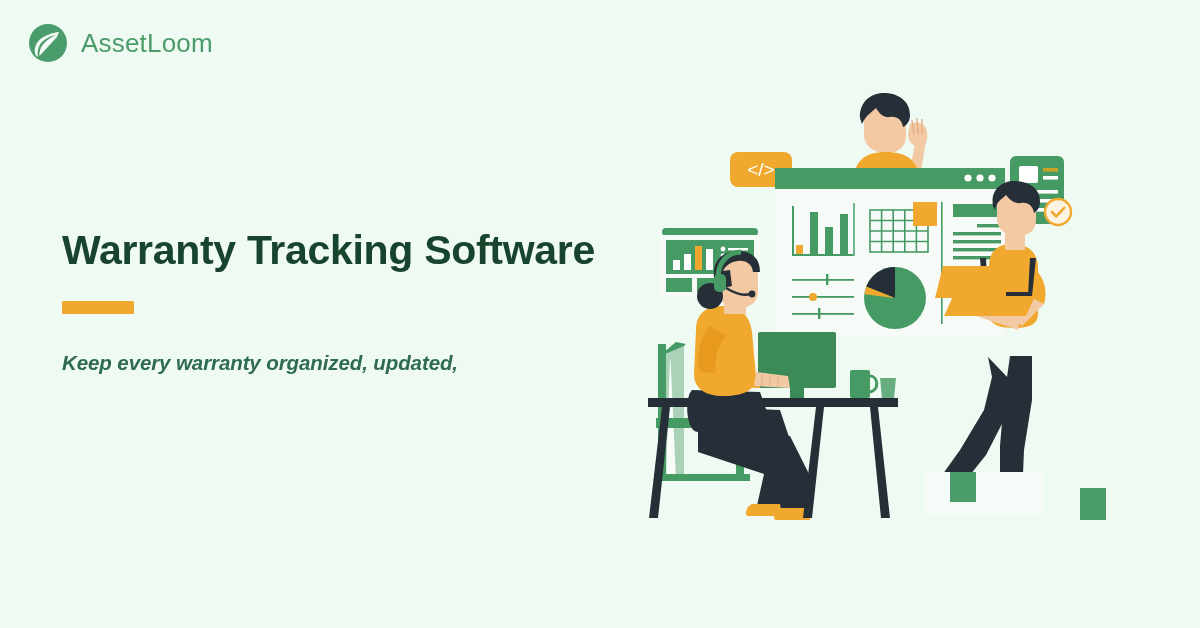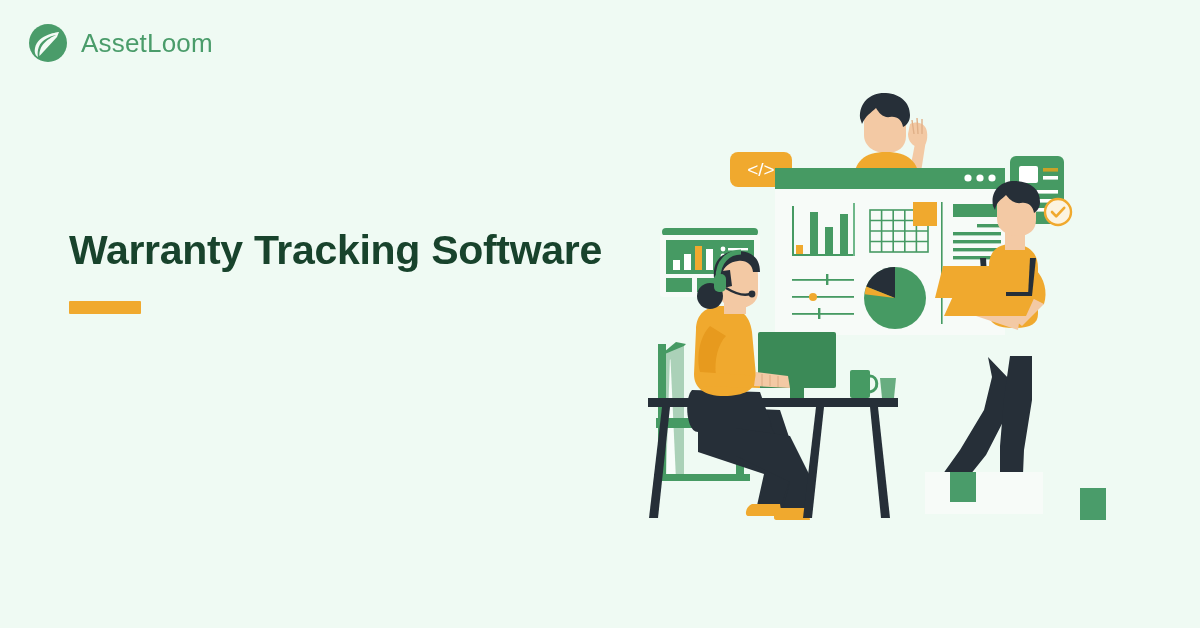--- a/index.html
+++ b/index.html
@@ -10,21 +10,21 @@
     position:relative;
   }
   #stage { position:absolute; inset:0; width:1200px; height:480px; }
 
   
   .brand { position:absolute; left:26px; top:21px; display:flex; align-items:center; gap:11px; }
   .brand-mark { width:44px; height:44px; display:block; }
   .brand-name { font-size:26px; color:#4A9C6A; letter-spacing:.2px; font-weight:400; }
 
   
-  .copy { position:absolute; left:62px; top:228px; width:560px;margin-left:7px; }
+  .copy { position:absolute; left:62px; top:228px; width:560px; }
   .headline {
     font-size:41px; font-weight:bold; color:#18432C;
     letter-spacing:-.3px; line-height:1.12; white-space:nowrap;
   }
   .rule { width:72px; height:13px; background:#F0A92E; border-radius:1px; margin-top:27px; }
   .subcopy {
     margin-top:34px; font-size:20.5px; font-style:italic; font-weight:600;
     color:#2E6B4F; line-height:1.45; letter-spacing:-.1px;
   }
 
@@ -44,21 +44,21 @@
         <path d="M33 11 C33 11 12 13 9 27 C7.5 34 12 36 12 36 C12 36 10 27 16 21 C22 15 30 14 30 14 C30 14 18 19 14.5 28 C13 32 13.5 35 13.5 35 L31 16 Z" fill="#F2FBF5"></path>
       </svg>
     </span>
     <span class="brand-name">AssetLoom</span>
   </div>
 
   <div class="copy">
     <h1 class="headline">Warranty Tracking Software</h1>
     <div class="rule"></div>
     <p class="subcopy">
-      <br>
+      <span>Keep every warranty organized, updated,</span><br>
     </p>
   </div>
 
   <div class="art">
     <svg width="500" height="470" viewBox="0 0 500 470" xmlns="http://www.w3.org/2000/svg">
 
       <g>
         <rect x="22" y="148" width="96" height="8" rx="4" fill="#469A63"></rect>
         <rect x="20" y="155" width="100" height="62" rx="3" fill="#F7FBF8"></rect>
         <rect x="26" y="160" width="88" height="34" fill="#469A63"></rect>

